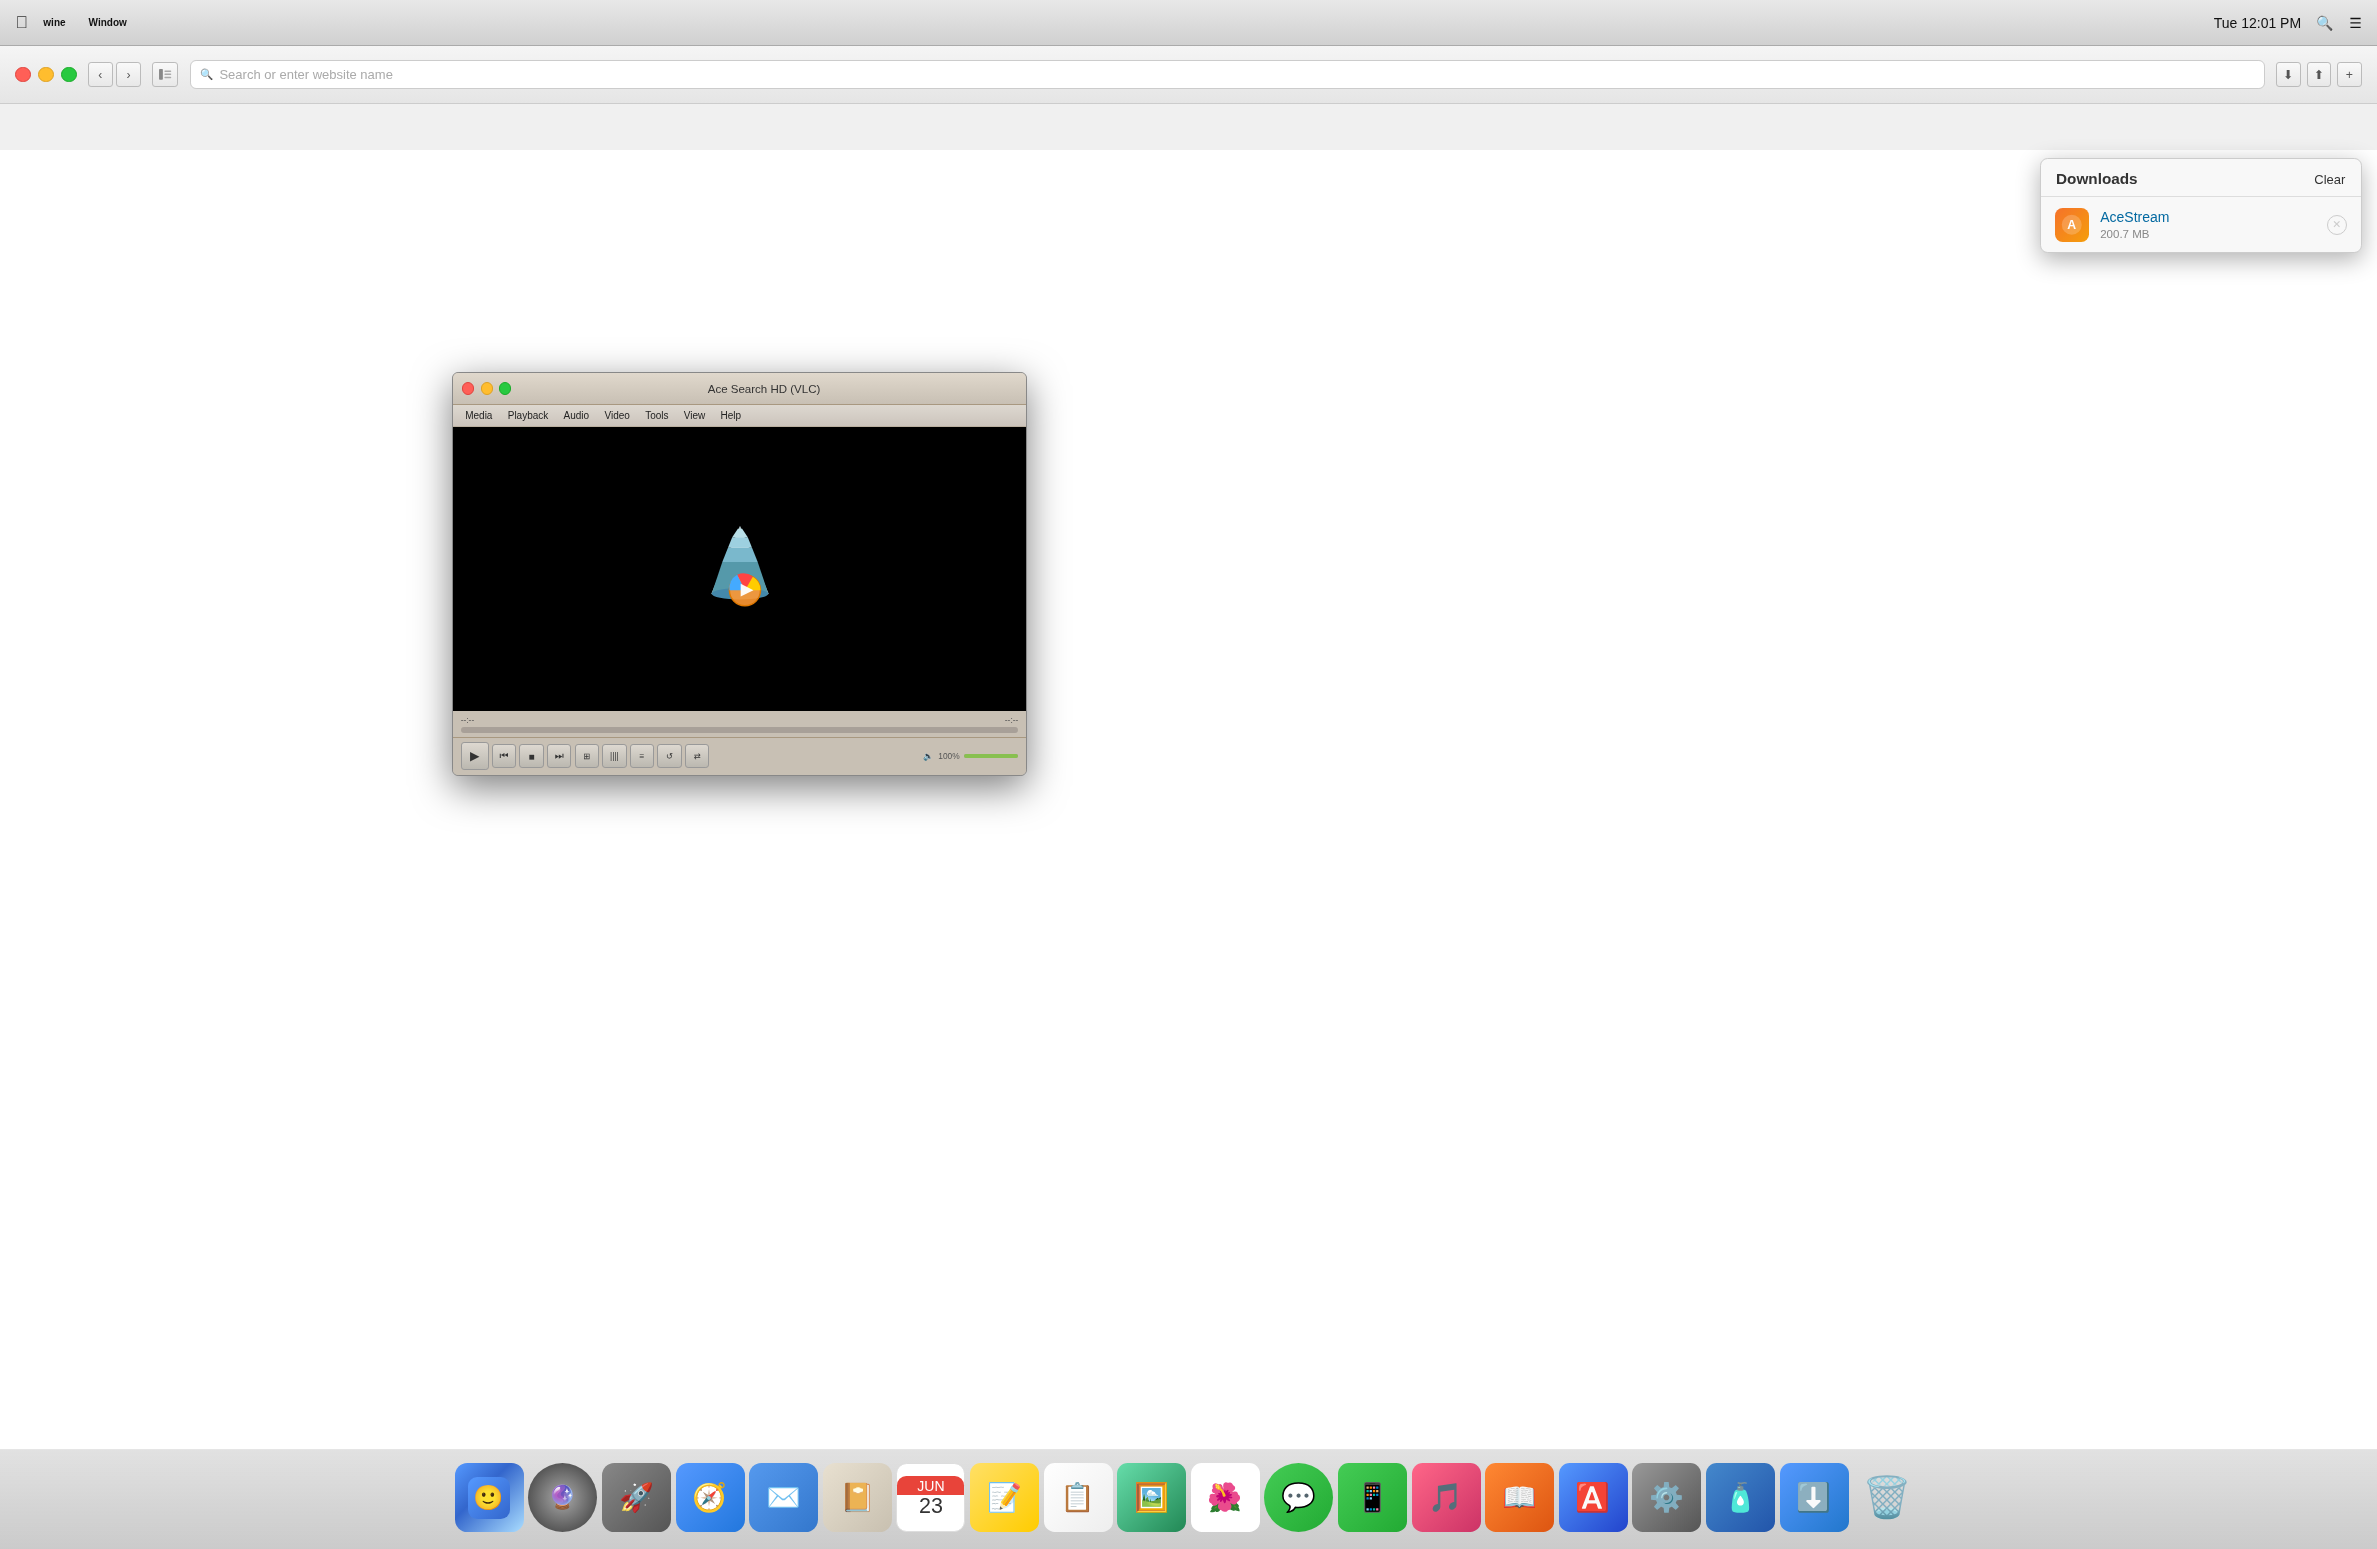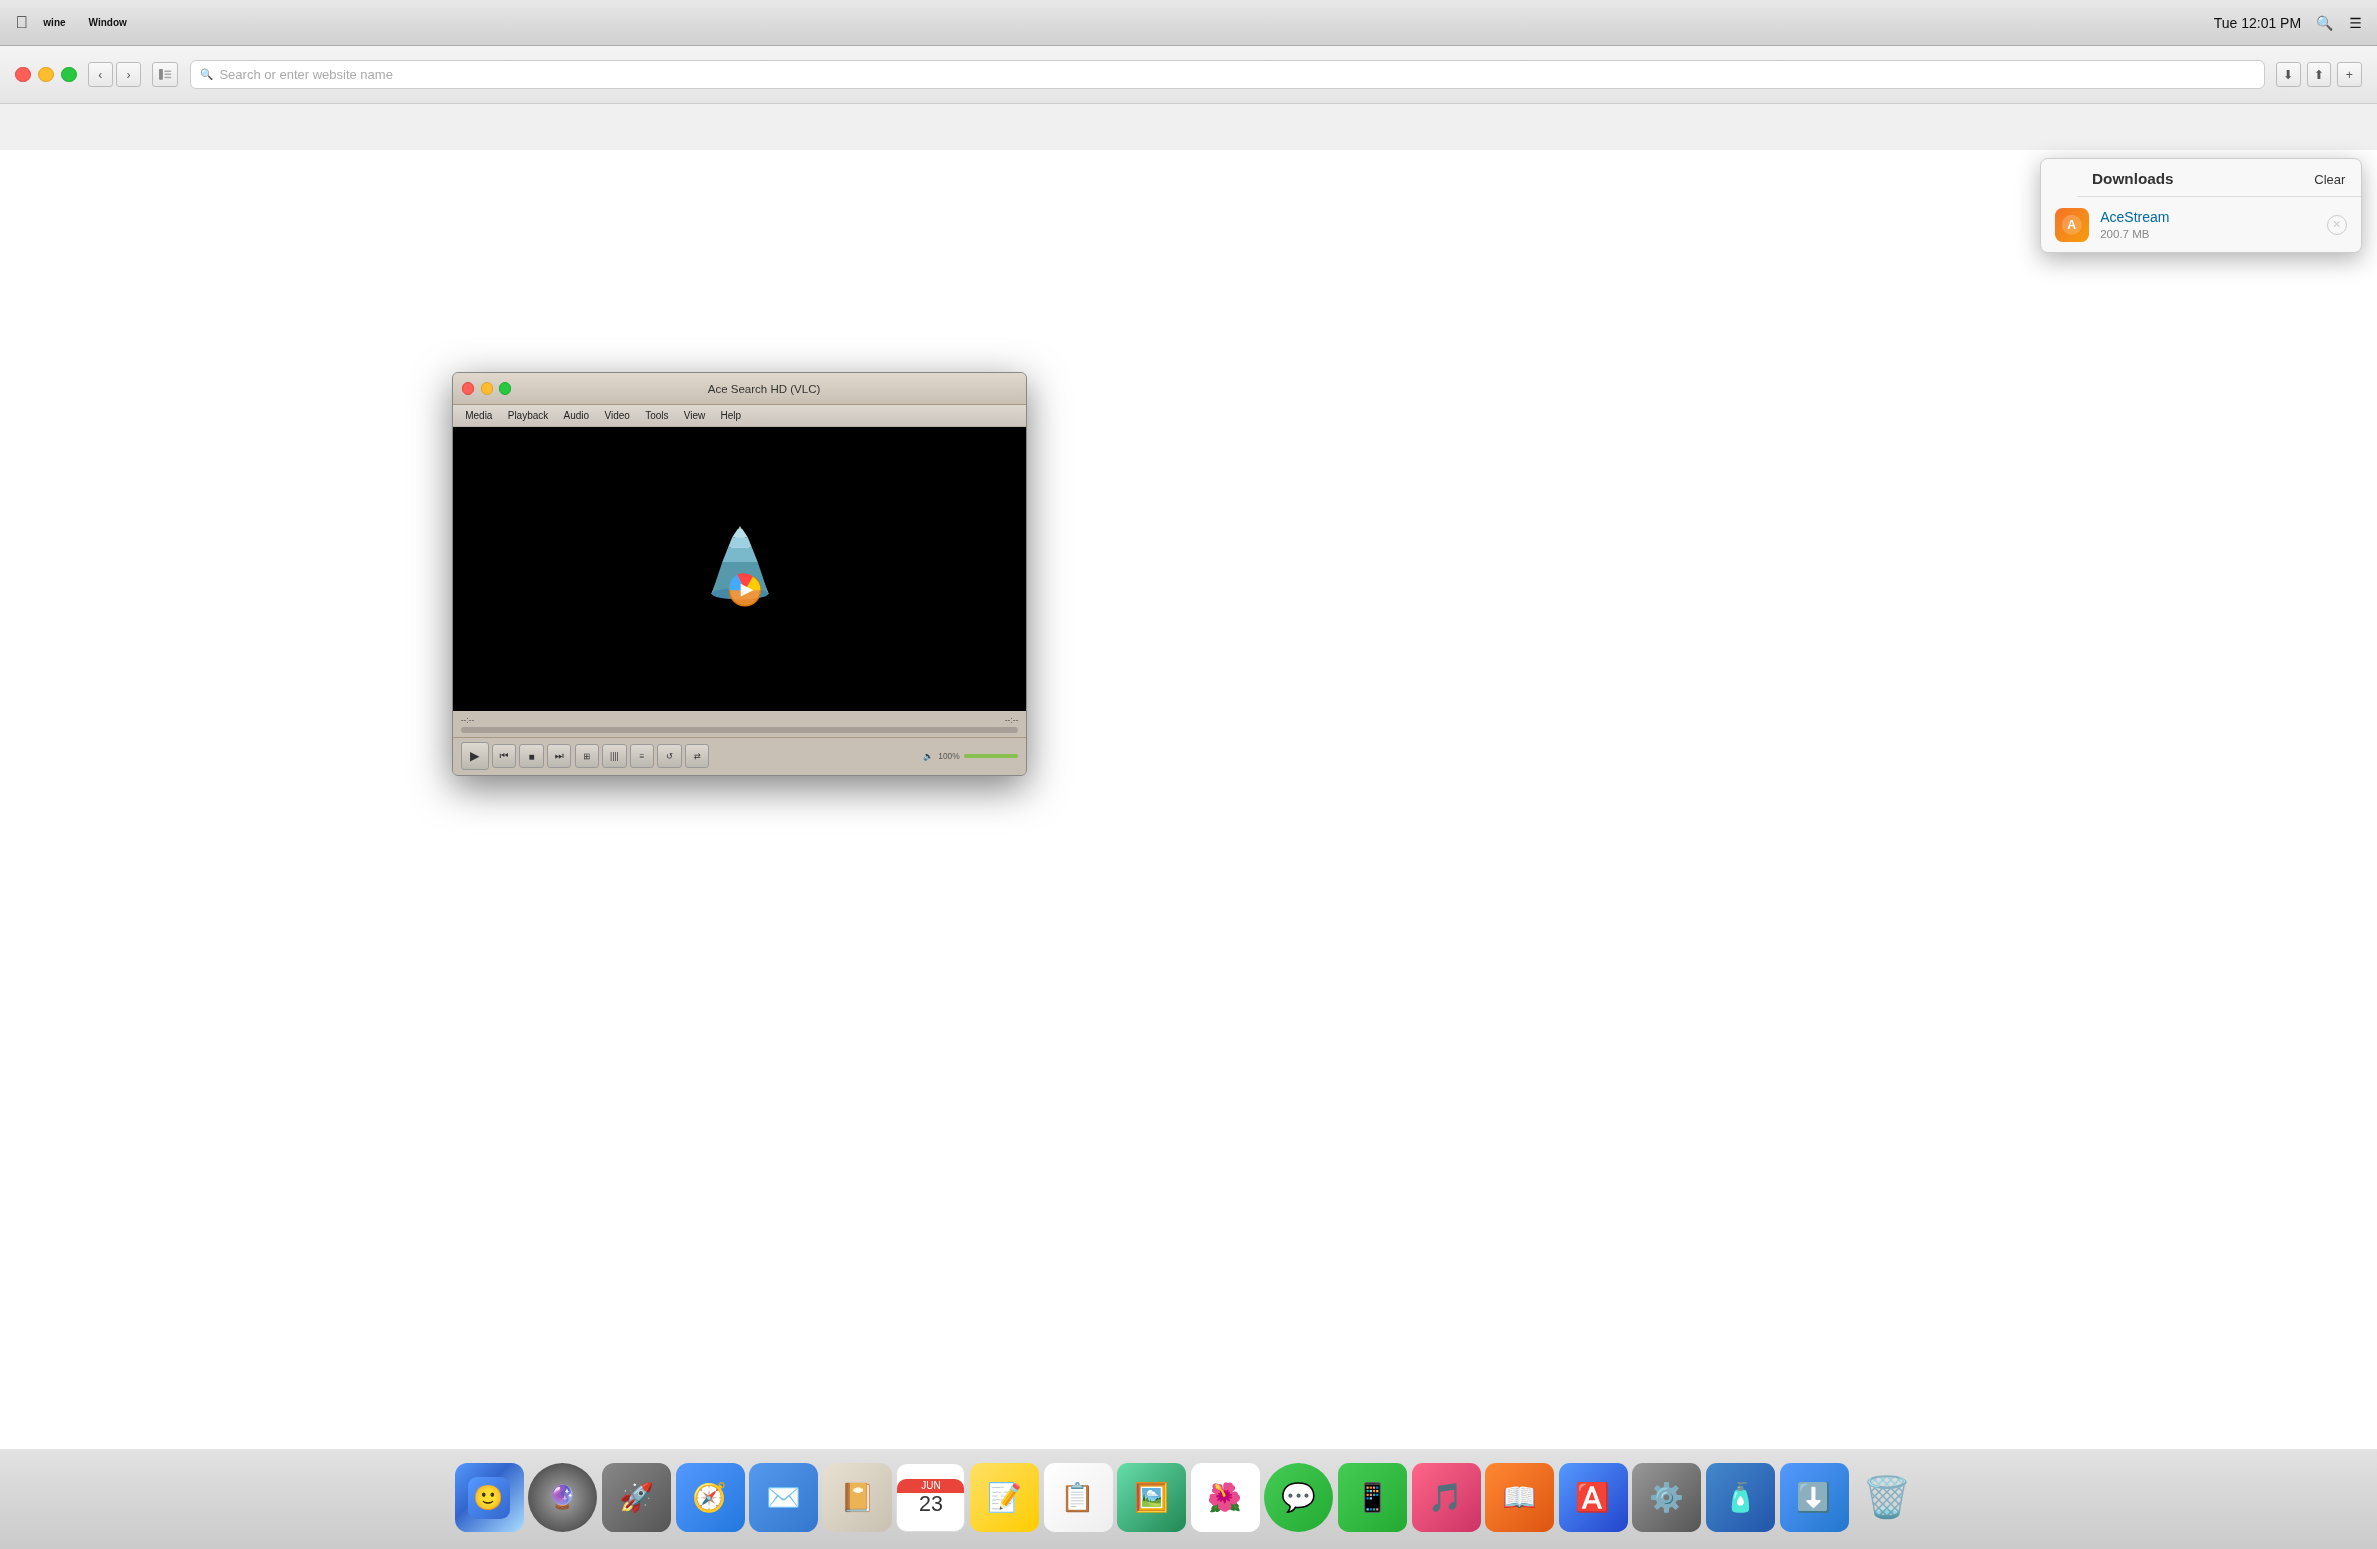--- a/index.html
+++ b/index.html
@@ -161,21 +161,20 @@
       border-radius: 7.7px;
       box-shadow: 0 6.1px 23px rgba(0,0,0,0.3);
       overflow: hidden;
     }
     .downloads-header {
       display: flex;
       align-items: center;
       justify-content: space-between;
       padding: 11.5px 15.3px 7.7px;
       border-bottom: 0.8px solid #ddd;
-      margin-left: 36px;
     }
     .downloads-title {
       font-size: 15.3px;
       font-weight: 600;
       color: #333;
     }
     .downloads-clear-btn {
       font-size: 13px;
       color: #333;
       background: none;
@@ -617,21 +616,21 @@
   <div class="dock-item dock-safari">
     <span style="font-size:28px;">🧭</span>
   </div>
   <div class="dock-item dock-mail">
     <span style="font-size:28px;">✉️</span>
   </div>
   <div class="dock-item dock-contacts" style="background: linear-gradient(135deg, #e8e0d0, #c8c0b0);">
     <span style="font-size:28px;">📔</span>
   </div>
   <div class="dock-item" style="background:white; border:0.8px solid #ddd; border-radius:10.7px; flex-direction:column; gap:0;">
-    <span style="font-size:10px;color:white;background:#e8443a;width:100%;text-align:center;border-radius:9.2px 9.2px 0 0;padding:1.5px 0;">JUN</span>
+    <span style="font-size:14px;color:white;background:#e8443a;width:100%;text-align:center;border-radius:9.2px 9.2px 0 0;padding:1.5px 0;">JUN</span>
     <span style="font-size:21.5px;color:#333;line-height:1.1;">23</span>
   </div>
   <div class="dock-item dock-notes" style="background: linear-gradient(135deg, #ffe066, #ffcc00); border-radius:10.7px;">
     <span style="font-size:28px;">📝</span>
   </div>
   <div class="dock-item" style="background: linear-gradient(135deg, #fff, #eee); border-radius:10.7px;">
     <span style="font-size:28px;">📋</span>
   </div>
   <div class="dock-item" style="background: linear-gradient(135deg, #66ddaa, #228855); border-radius:10.7px;">
     <span style="font-size:28px;">🖼️</span>

